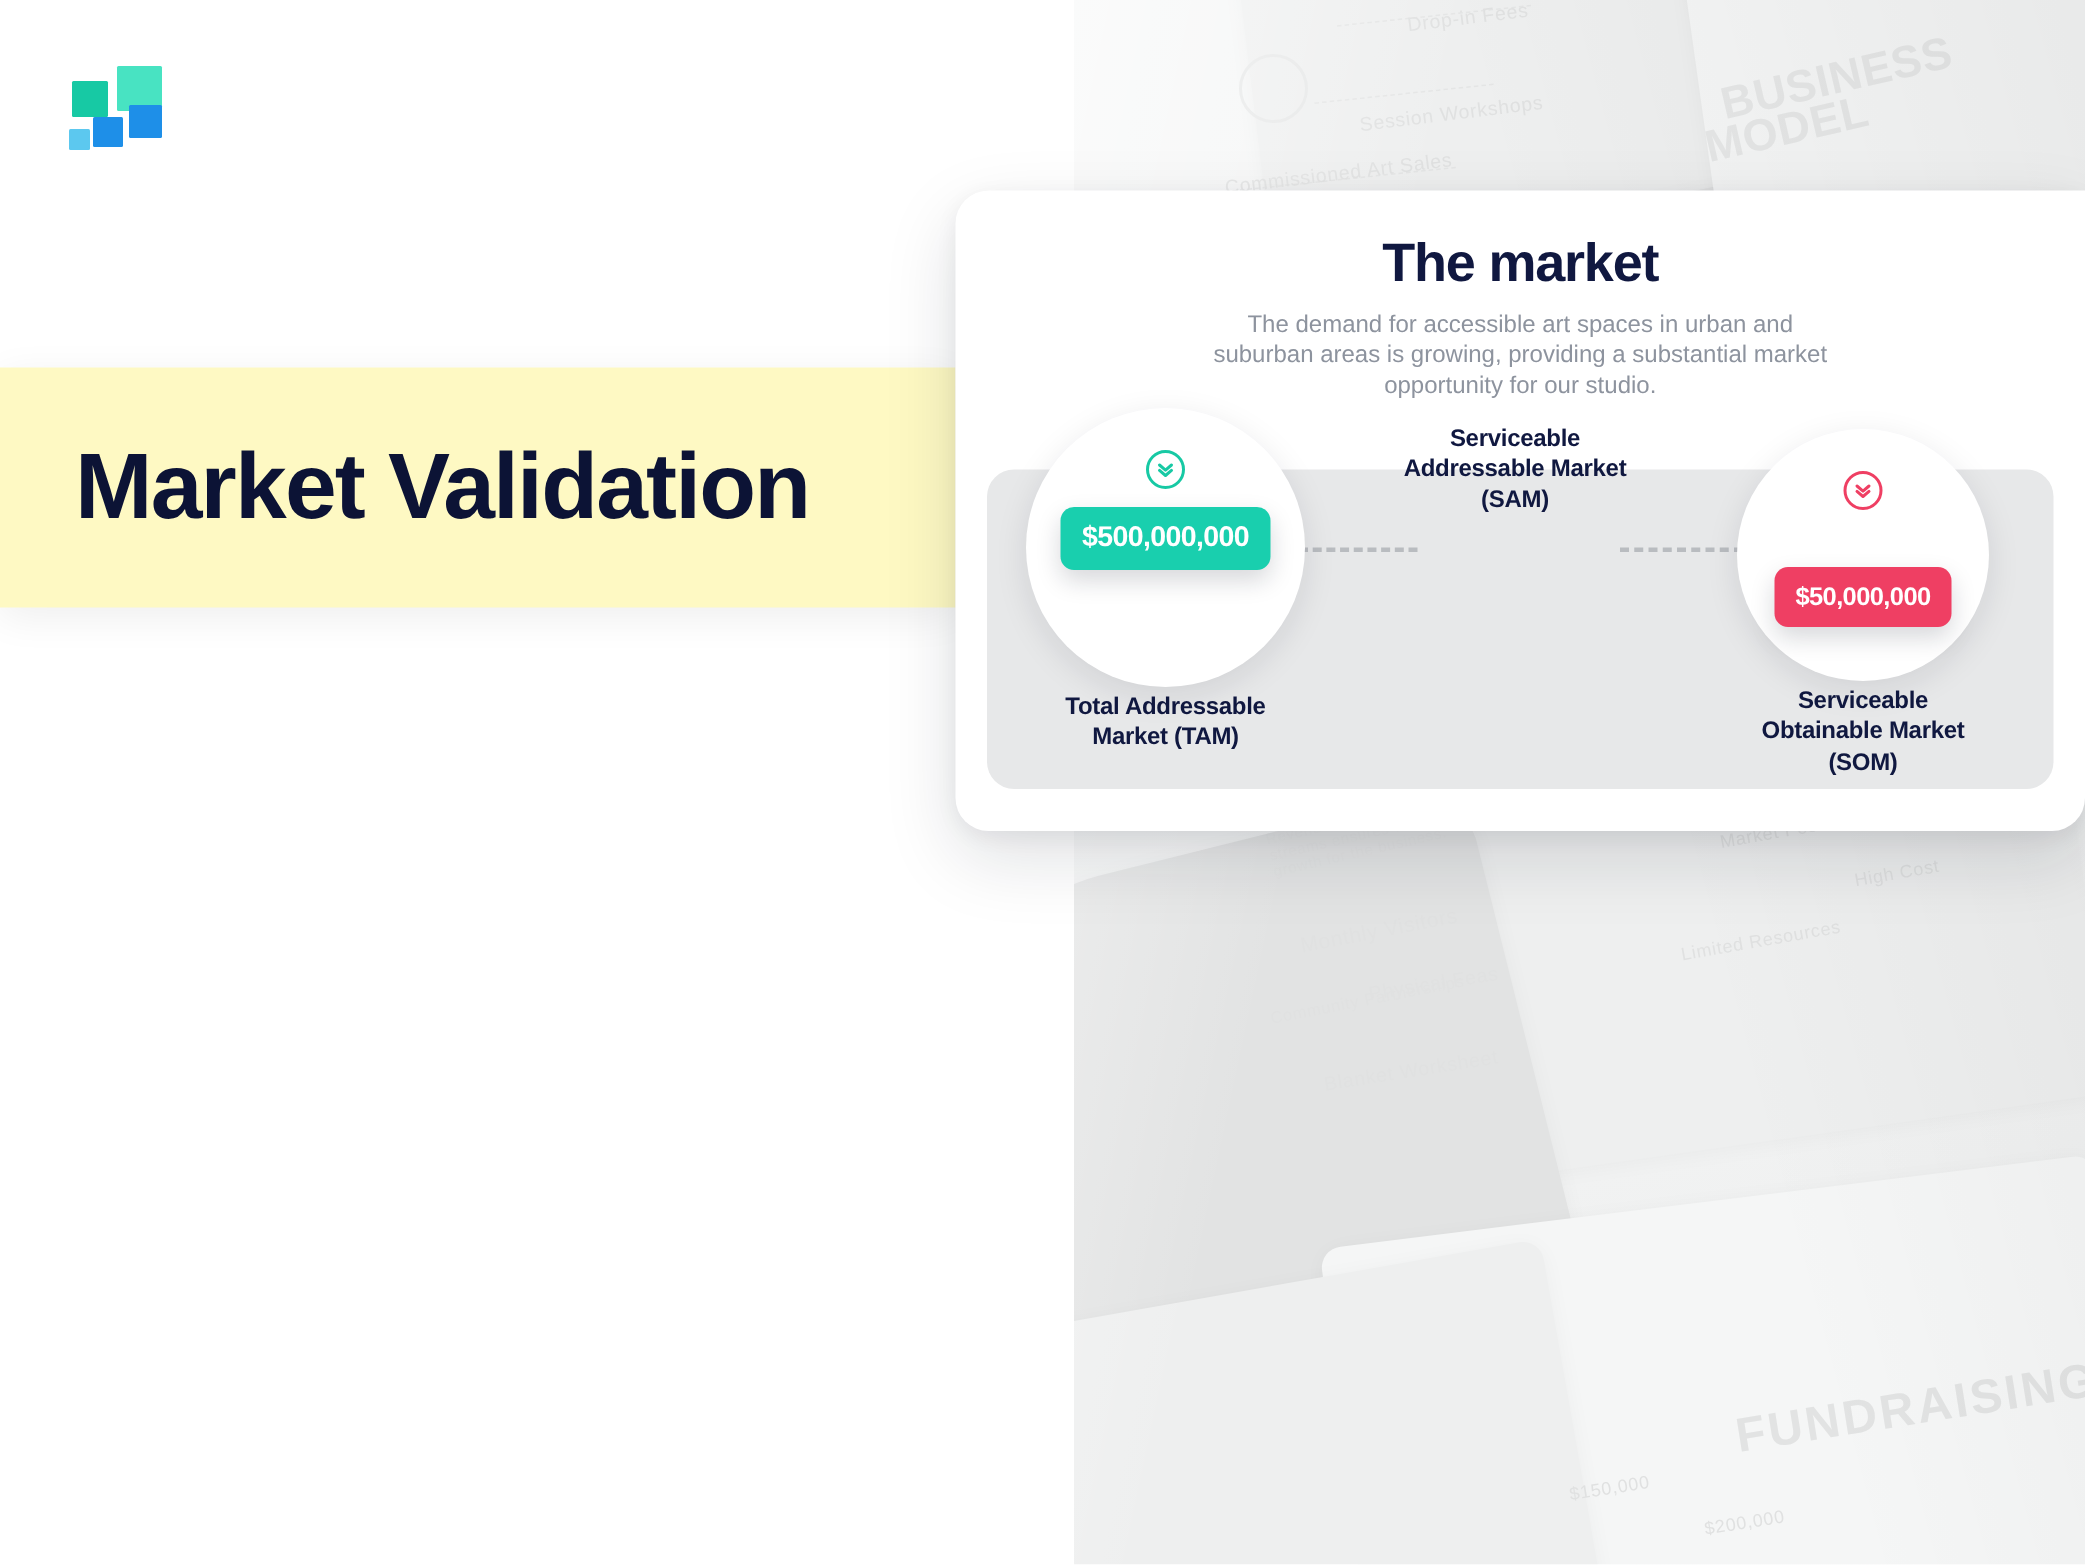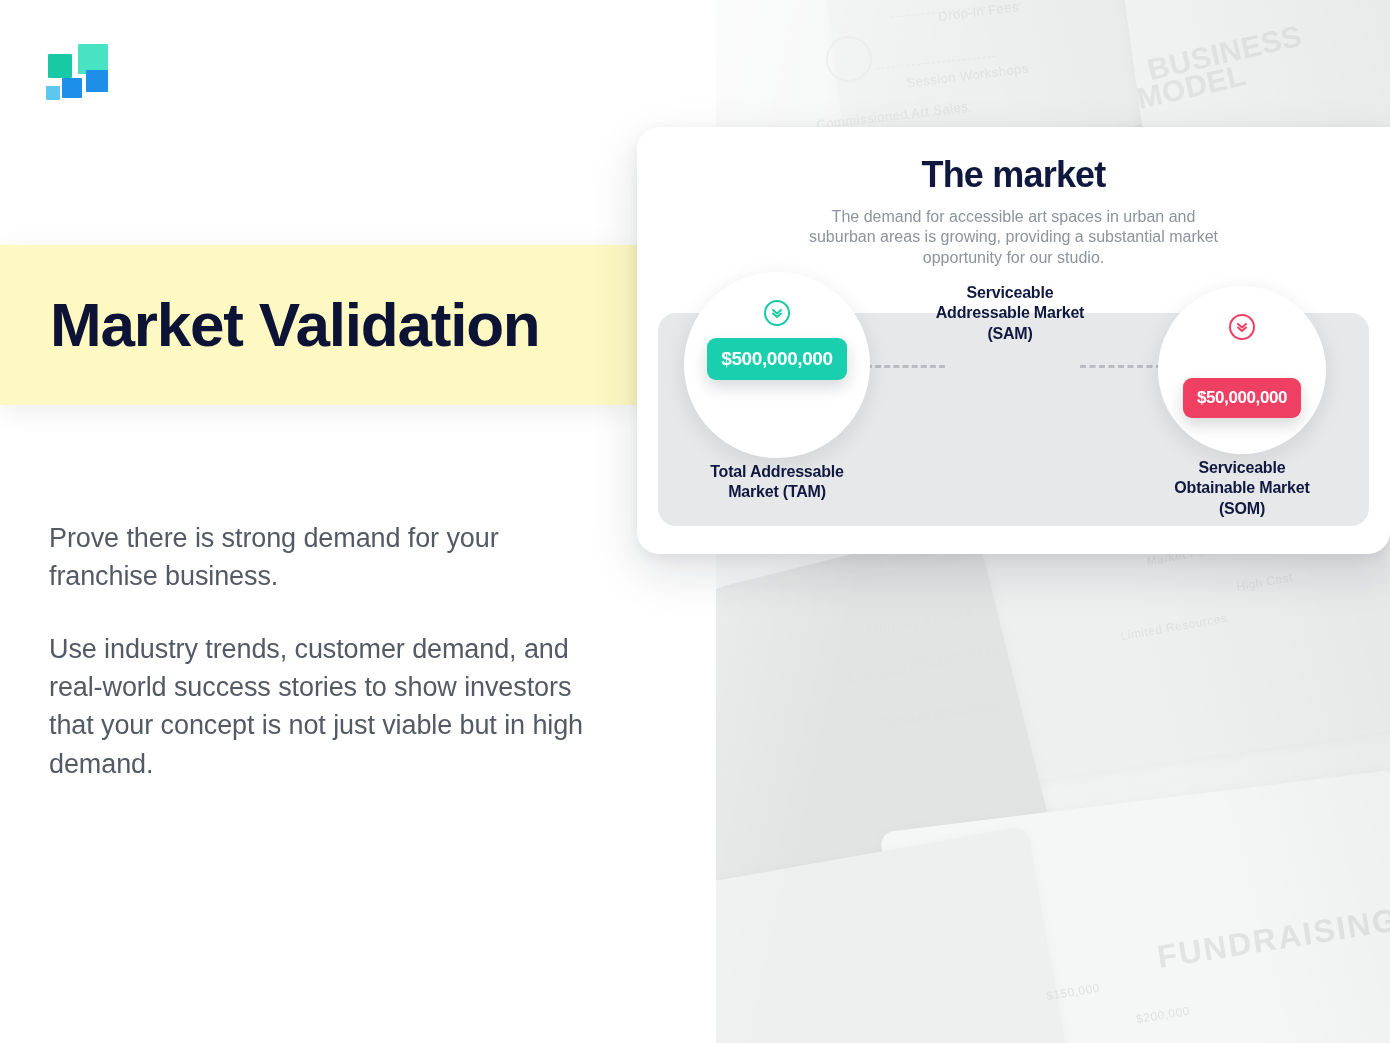--- a/index.html
+++ b/index.html
@@ -318,24 +318,20 @@
       <span class="sq-c"></span>
       <span class="sq-d"></span>
       <span class="sq-e"></span>
     </div>
   </div>
 
   <div class="title-banner">
     <h1>Market Validation</h1>
   </div>
 
-  <div class="body-copy">
-    <p>Prove there is strong demand for your franchise business.</p>
-    <p>Use industry trends, customer demand, and real-world success stories to show investors that your concept is not just viable but in high demand.</p>
-  </div>
 
   <div class="market-card">
 
     <div class="card-title">The market</div>
     <div class="card-sub">The demand for accessible art spaces in urban and suburban areas is growing, providing a substantial market opportunity for our studio.</div>
 
     <div class="diagram"></div>
 
     <div class="dash dash-1"></div>
     <div class="dash dash-2"></div>

